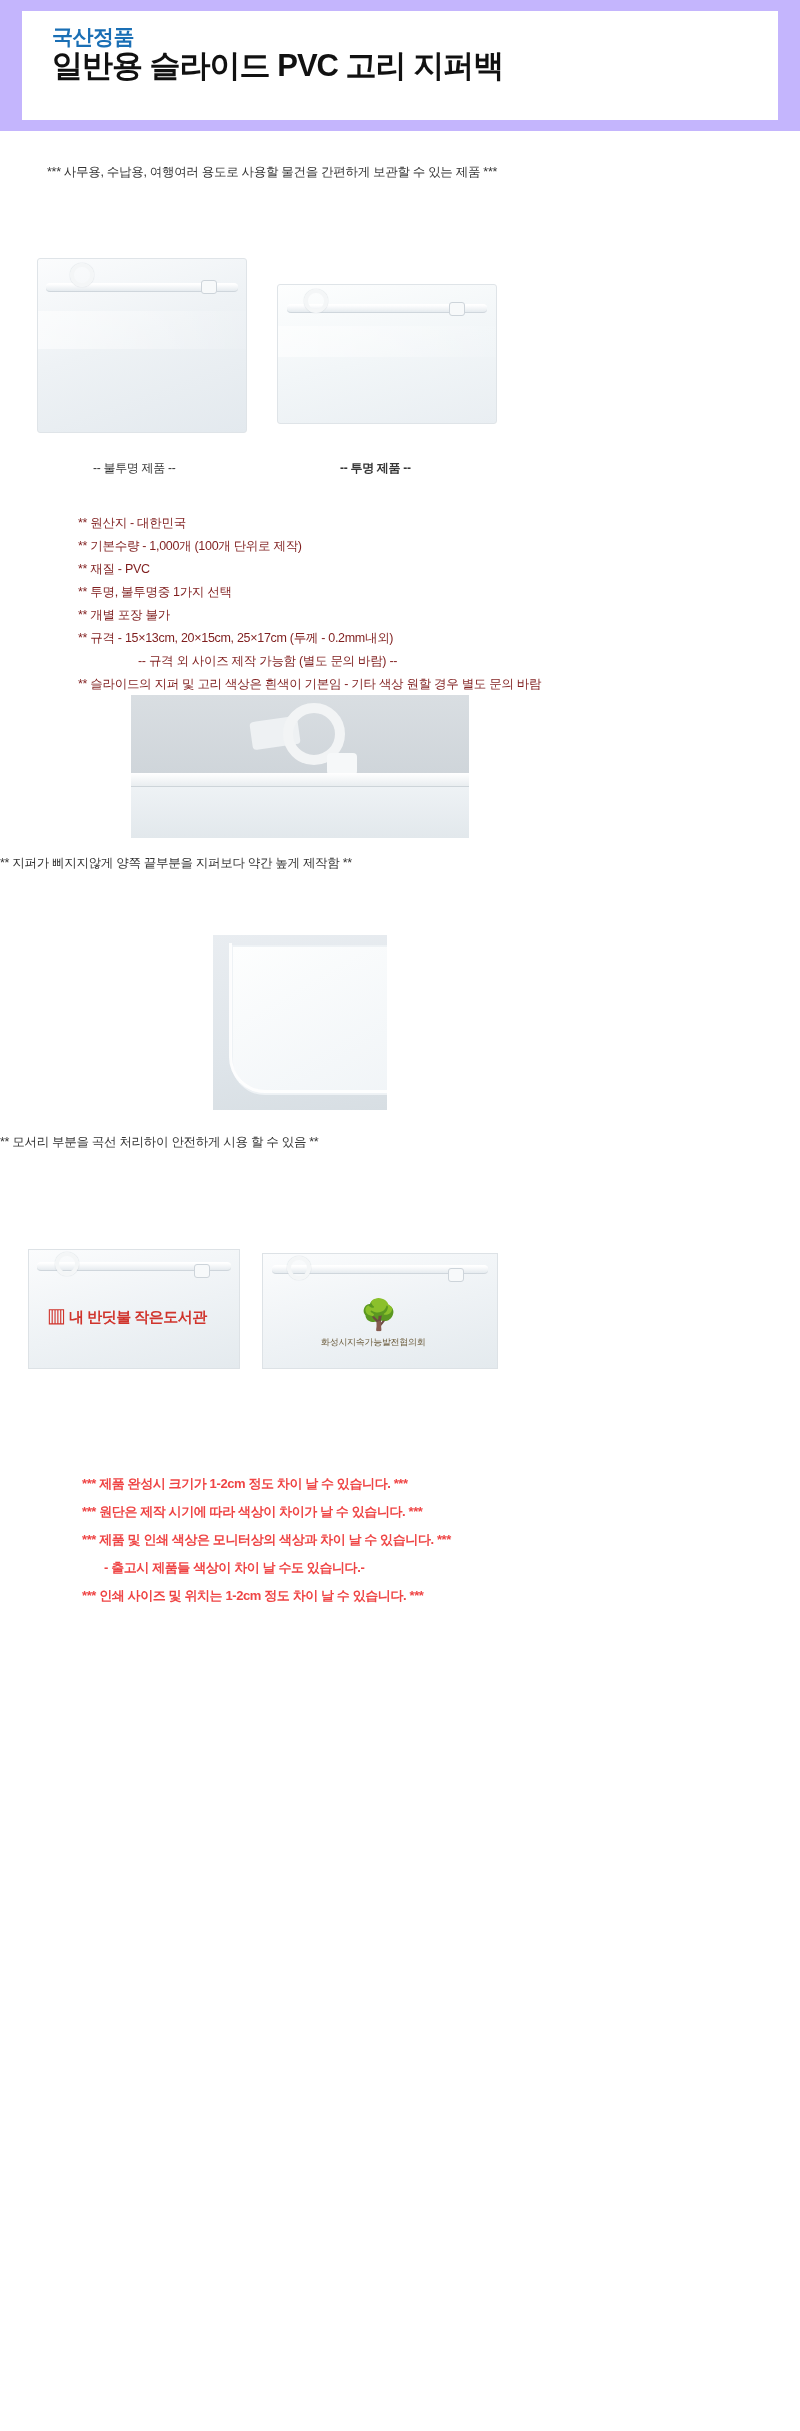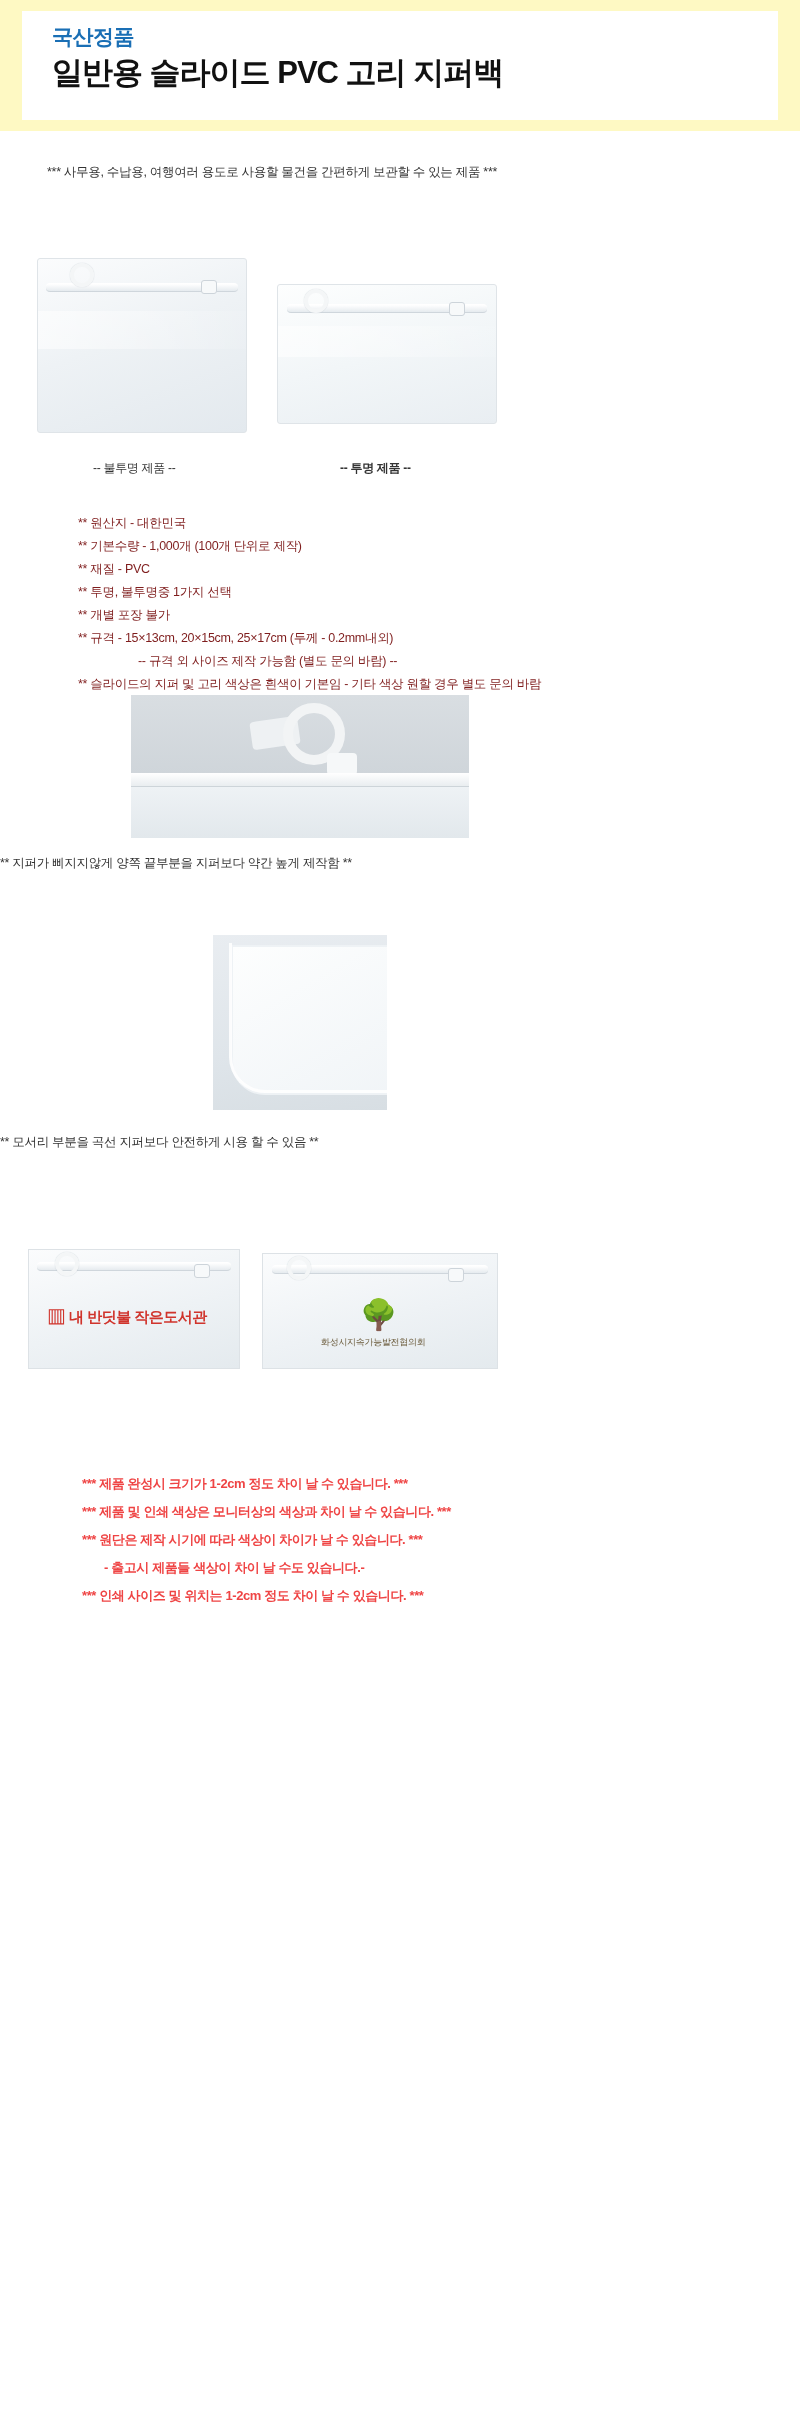--- a/index.html
+++ b/index.html
@@ -12,38 +12,38 @@
     color: #222;
     position: relative;
     overflow: hidden;
   }
 
   
   .header {
     position: absolute;
     left: 0; top: 0;
     width: 800px; height: 131px;
-    background: #fef9c3;
+    background: #c4b5fd;
   }
   .header-inner {
     position: absolute;
     left: 22px; top: 11px;
     width: 756px; height: 109px;
     background: #ffffff;
     padding: 14px 0 0 30px;
   }
   .kicker {
     font-size: 21px;
     font-weight: bold;
     color: #1a6fb5;
     letter-spacing: -0.5px;
     line-height: 1.1;
   }
   .title {
-    margin-top: 7px;
+    margin-top: 0;
     font-size: 31px;
     font-weight: bold;
     color: #111111;
     letter-spacing: -1px;
     line-height: 1.15;
   }
 
   
   .intro {
     position: absolute;
@@ -322,38 +322,38 @@
   <div class="slider"></div>
   <div class="zipline"></div>
   <div class="body"></div>
 </div>
 <div class="caption-center cap-detail1">** 지퍼가 삐지지않게 양쪽 끝부분을 지퍼보다 약간 높게 제작함 **</div>
 
 <div class="detail2">
   <div class="corner"></div>
   <div class="edge"></div>
 </div>
-<div class="caption-center cap-detail2">** 모서리 부분을 곡선 지퍼보다 안전하게 시용 할 수 있음 **</div>
+<div class="caption-center cap-detail2">** 모서리 부분을 곡선 처리하이 안전하게 시용 할 수 있음 **</div>
 
 <div class="sample-row">
   <div class="sample left">
     <div class="zip-strip"></div>
     <div class="zip-slider"></div>
     <div class="ring" style="left:26px;top:2px;"></div>
     <div class="print-icon-red">▥</div>
     <div class="print-red">내 반딧불 작은도서관</div>
   </div>
   <div class="sample right">
     <div class="zip-strip"></div>
     <div class="zip-slider"></div>
     <div class="ring" style="left:24px;top:2px;"></div>
     <div class="print-tree">🌳</div>
     <div class="print-brown">화성시지속가능발전협의회</div>
   </div>
 </div>
 
 <div class="notes">
   <div>*** 제품 완성시 크기가 1-2cm 정도 차이 날 수 있습니다. ***</div>
+  <div>*** 원단은 제작 시기에 따라 색상이 차이가 날 수 있습니다. ***</div>
   <div>*** 제품 및 인쇄 색상은 모니터상의 색상과 차이 날 수 있습니다. ***</div>
-  <div>*** 원단은 제작 시기에 따라 색상이 차이가 날 수 있습니다. ***</div>
   <div class="sub">- 출고시 제품들 색상이 차이 날 수도 있습니다.-</div>
   <div>*** 인쇄 사이즈 및 위치는 1-2cm 정도 차이 날 수 있습니다. ***</div>
 </div>
 
 </body></html>

